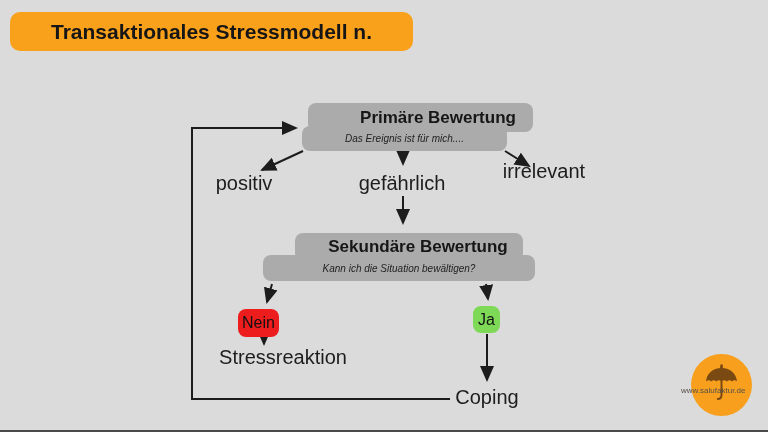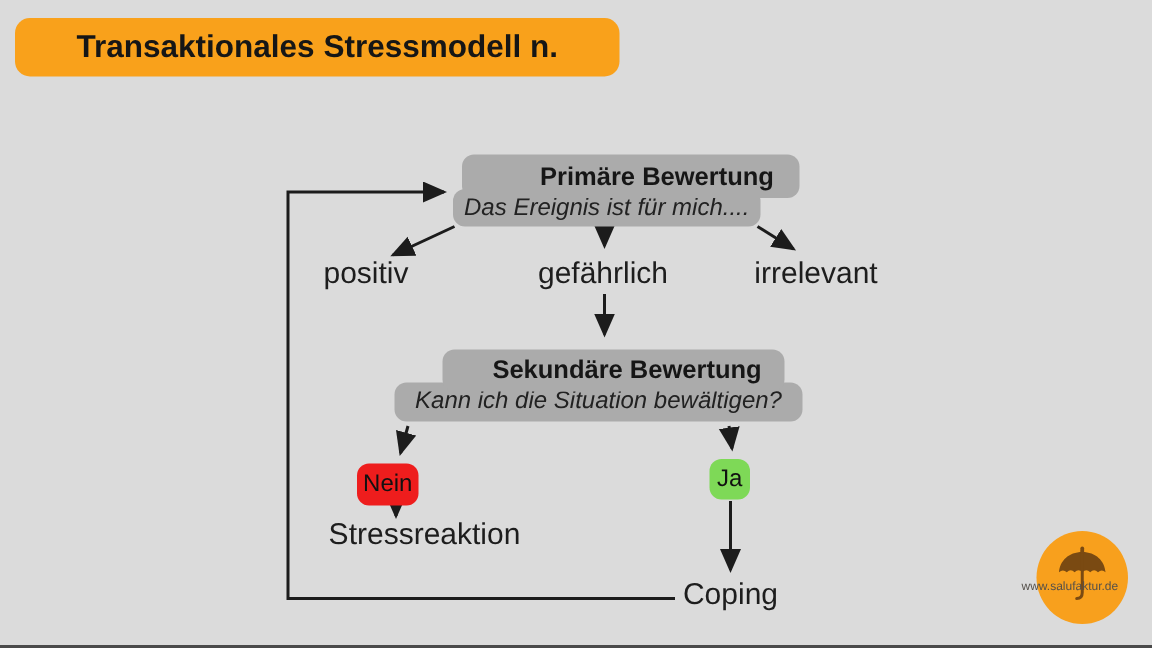--- a/index.html
+++ b/index.html
@@ -24,21 +24,21 @@
   }
   .title-line1{left:10px;top:12px;width:403px;height:39px;}
   .title-line2{left:155px;top:47px;width:113px;height:36px;}
 
   
   .gray-box{
     background:var(--node-gray,#ababab);
     border-radius:8px;
   }
   .box-title{font-weight:bold;font-size:17px;color:#161616;}
-  .box-sub{font-style:italic;font-size:16px;color:#222;}
+  .box-sub{font-style:italic;font-size:10px;color:#222;}
 
   .primary-title{left:308px;top:103px;width:190px;height:29px;padding-left:35px;}
   .primary-sub{left:302px;top:126px;width:205px;height:25px;}
   .secondary-title{left:295px;top:233px;width:210px;height:28px;padding-left:18px;}
   .secondary-sub{left:263px;top:255px;width:272px;height:26px;}
 
   
   .flabel{font-size:20px;transform:translate(-50%,-50%);}
 
   
@@ -98,21 +98,21 @@
     <line class="wire" x1="487" y1="334" x2="487" y2="380" marker-end="url(#ah)"></line>
   </svg>
 
   <div class="abs title-box title-line1 center-txt">Transaktionales Stressmodell n.</div>
 
   <div class="abs gray-box primary-sub center-txt box-sub">Das Ereignis ist für mich....</div>
   <div class="abs gray-box primary-title center-txt box-title">Primäre Bewertung</div>
 
   <div class="abs flabel" style="left:244px;top:183px;">positiv</div>
   <div class="abs flabel" style="left:402px;top:183px;">gefährlich</div>
-  <div class="abs flabel" style="left:544px;top:183px;">irrelevant</div>
+  <div class="abs flabel" style="left:544px;top:171px;">irrelevant</div>
 
   <div class="abs gray-box secondary-sub center-txt box-sub">Kann ich die Situation bewältigen?</div>
   <div class="abs gray-box secondary-title center-txt box-title">Sekundäre Bewertung</div>
 
   <div class="abs chip chip-no center-txt">Nein</div>
   <div class="abs chip chip-yes center-txt">Ja</div>
 
   <div class="abs flabel" style="left:283px;top:357px;">Stressreaktion</div>
   <div class="abs flabel" style="left:487px;top:397px;">Coping</div>
 

